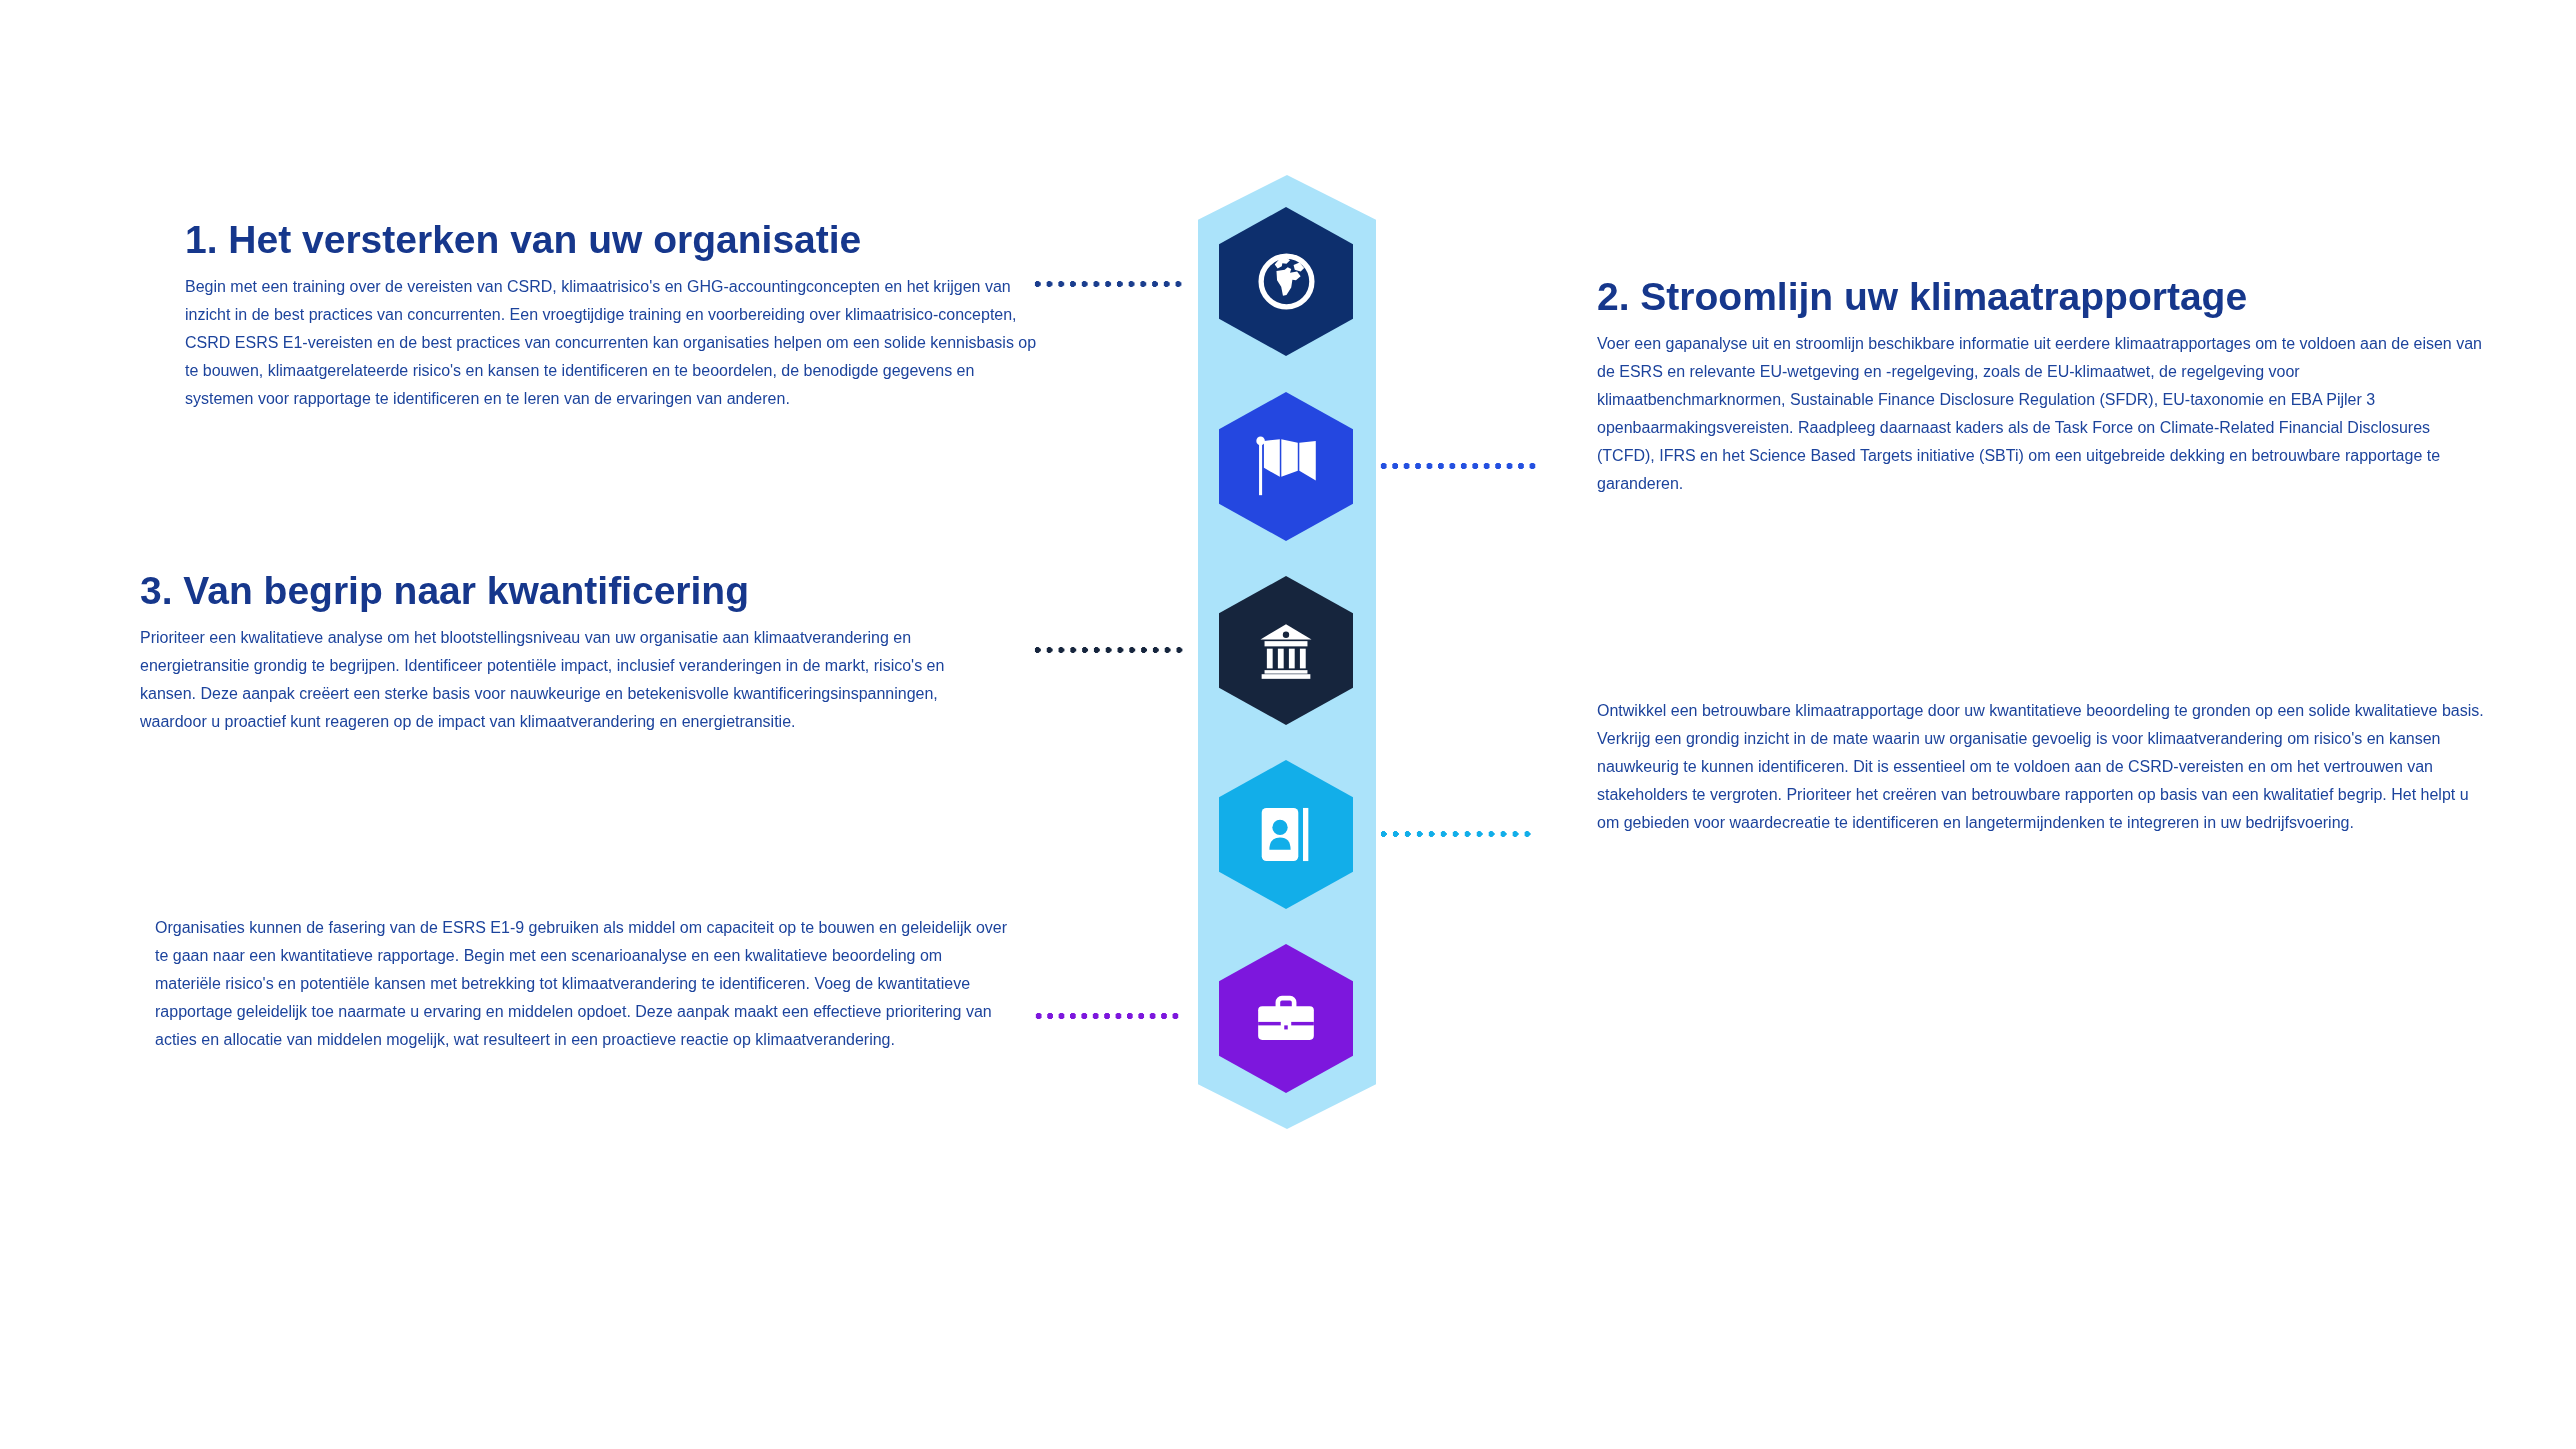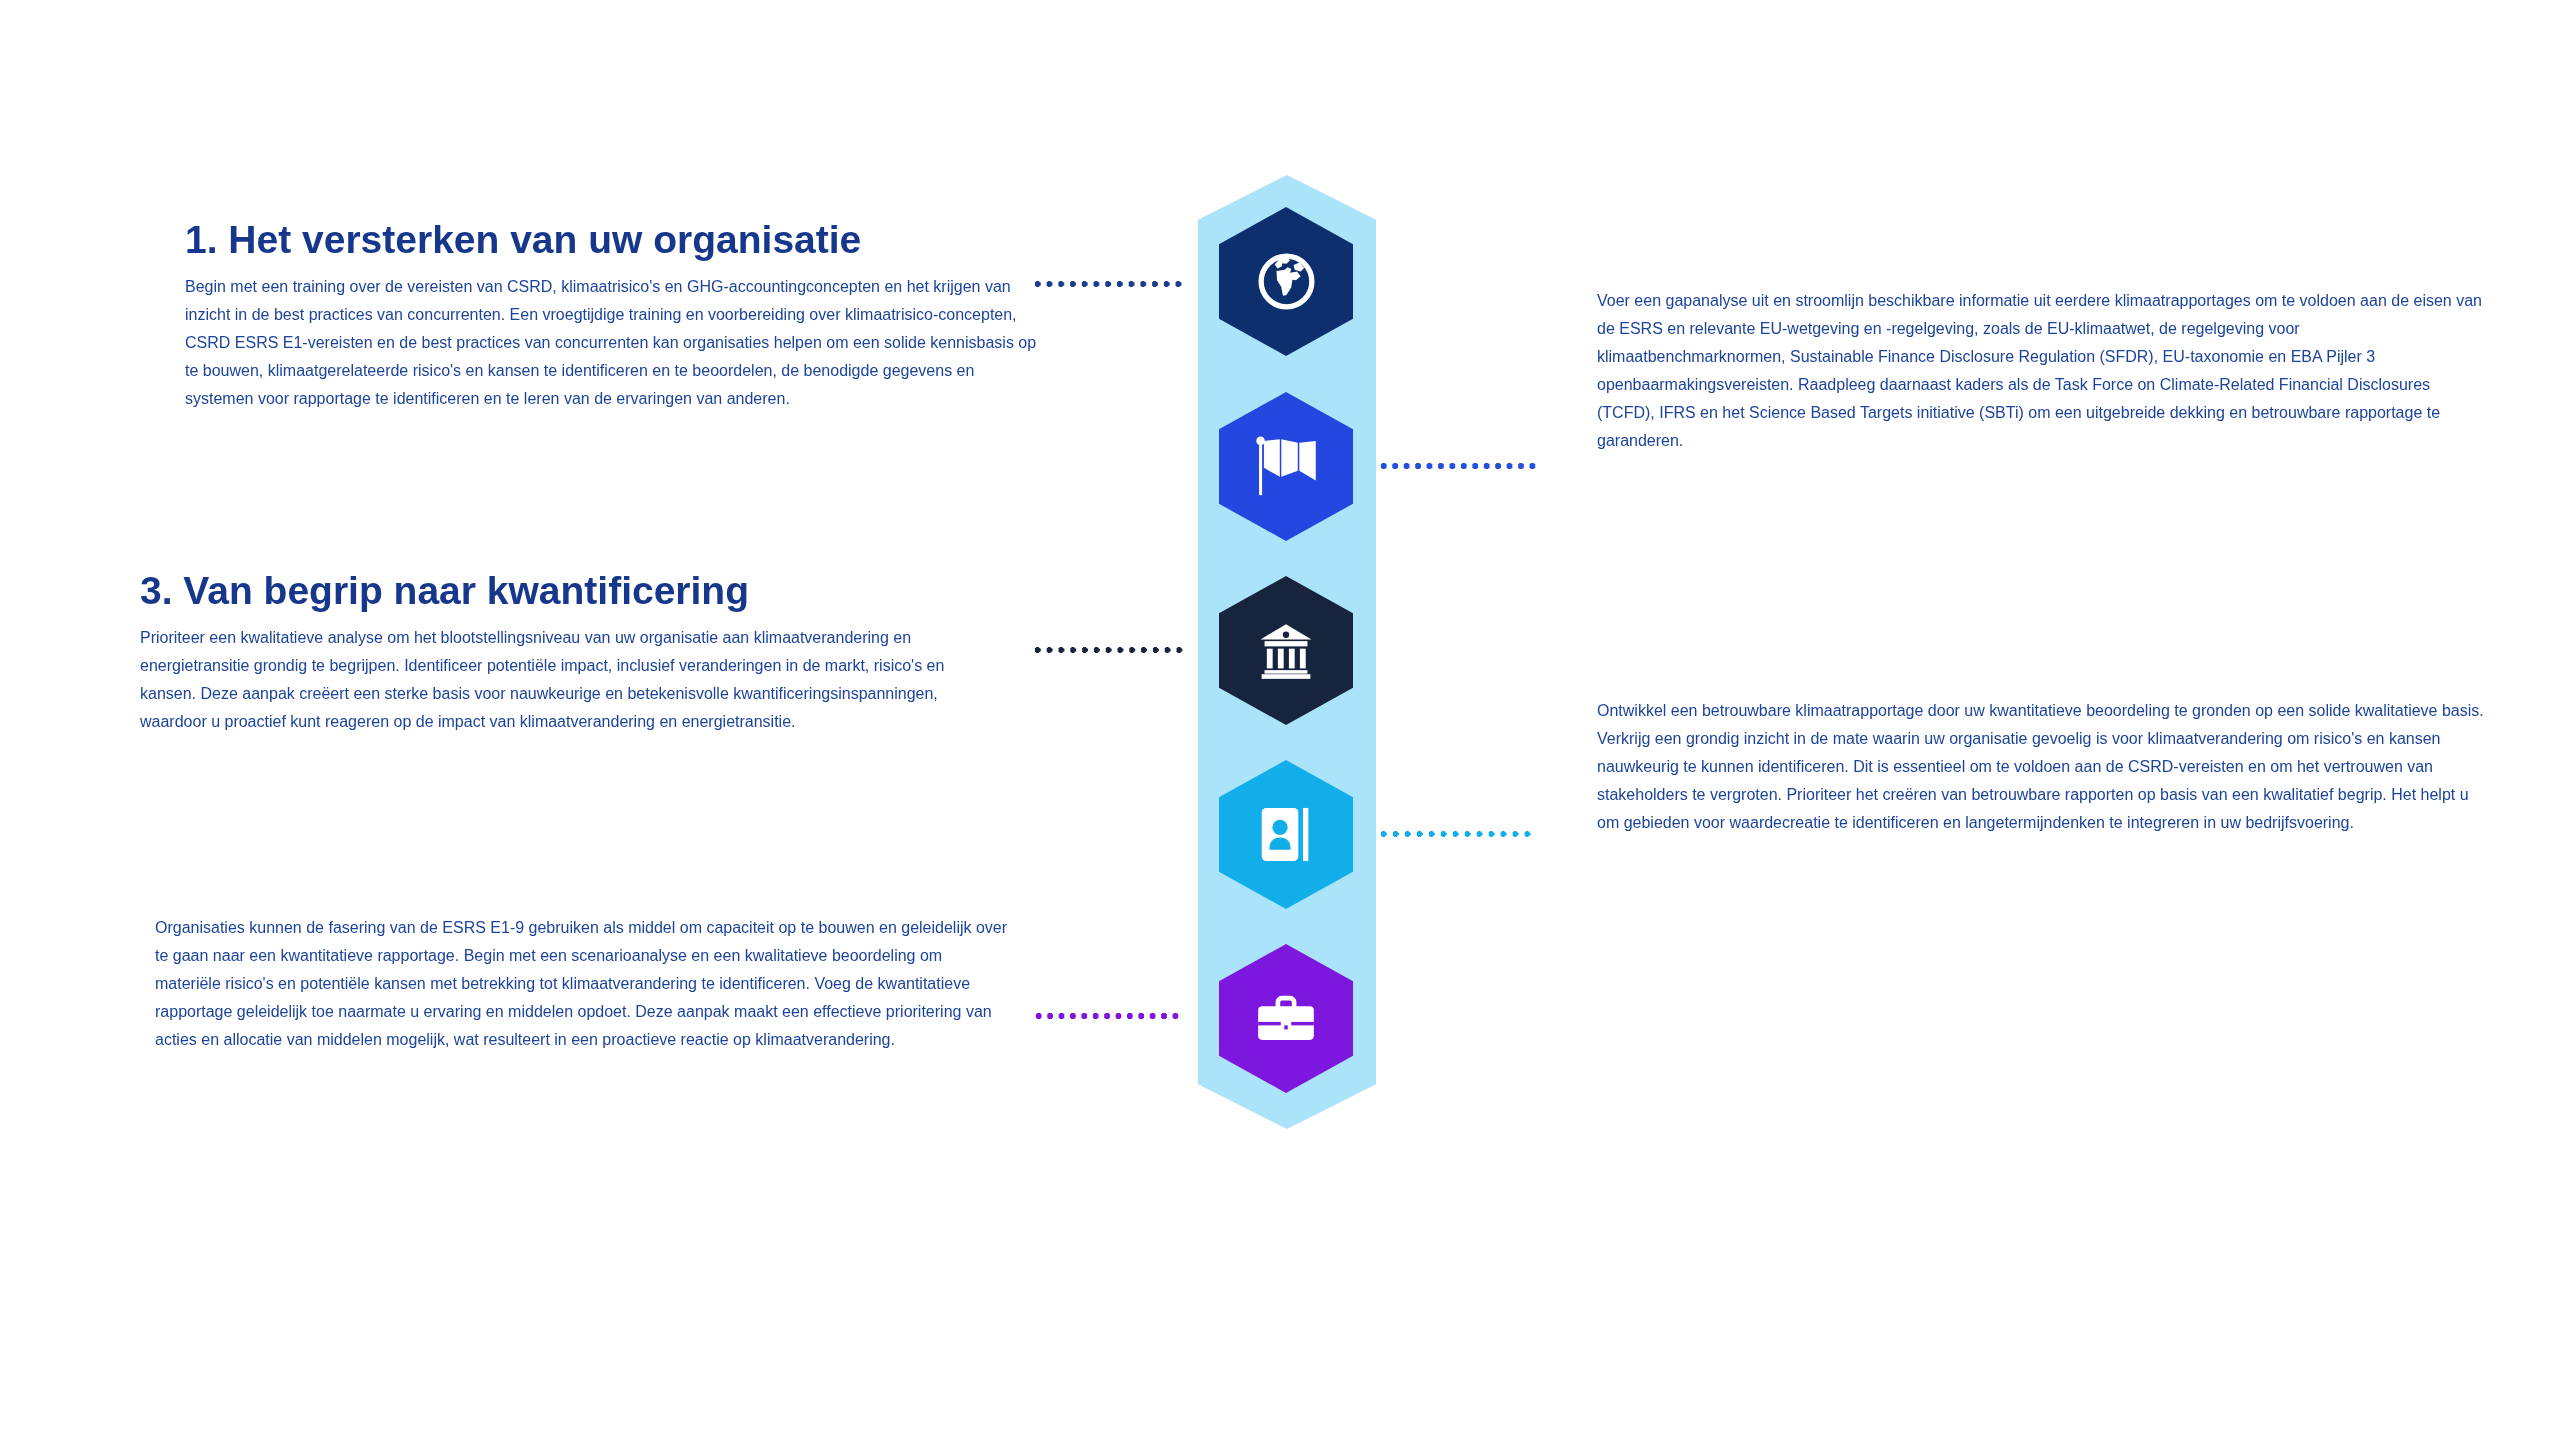--- a/index.html
+++ b/index.html
@@ -86,20 +86,21 @@
   <section class="step s3">
     <h2>3. Van begrip naar kwantificering</h2>
     <p>Prioriteer een kwalitatieve analyse om het blootstellingsniveau van uw organisatie aan klimaatverandering en energietransitie grondig te begrijpen. Identificeer potentiële impact, inclusief veranderingen in de markt, risico's en kansen. Deze aanpak creëert een sterke basis voor nauwkeurige en betekenisvolle kwantificeringsinspanningen, waardoor u proactief kunt reageren op de impact van klimaatverandering en energietransitie.</p>
   </section>
 
   <section class="step s5">
     <p>Organisaties kunnen de fasering van de ESRS E1-9 gebruiken als middel om capaciteit op te bouwen en geleidelijk over te gaan naar een kwantitatieve rapportage. Begin met een scenarioanalyse en een kwalitatieve beoordeling om materiële risico's en potentiële kansen met betrekking tot klimaatverandering te identificeren. Voeg de kwantitatieve rapportage geleidelijk toe naarmate u ervaring en middelen opdoet. Deze aanpak maakt een effectieve prioritering van acties en allocatie van middelen mogelijk, wat resulteert in een proactieve reactie op klimaatverandering.</p>
   </section>
 
   <section class="step s2">
+    <h2>2. Stroomlijn uw klimaatrapportage</h2>
     <p>Voer een gapanalyse uit en stroomlijn beschikbare informatie uit eerdere klimaatrapportages om te voldoen aan de eisen van de ESRS en relevante EU-wetgeving en -regelgeving, zoals de EU-klimaatwet, de regelgeving voor klimaatbenchmarknormen, Sustainable Finance Disclosure Regulation (SFDR), EU-taxonomie en EBA Pijler 3 openbaarmakingsvereisten. Raadpleeg daarnaast kaders als de Task Force on Climate-Related Financial Disclosures (TCFD), IFRS en het Science Based Targets initiative (SBTi) om een uitgebreide dekking en betrouwbare rapportage te garanderen.</p>
   </section>
 
   <section class="step s4">
     <p>Ontwikkel een betrouwbare klimaatrapportage door uw kwantitatieve beoordeling te gronden op een solide kwalitatieve basis. Verkrijg een grondig inzicht in de mate waarin uw organisatie gevoelig is voor klimaatverandering om risico's en kansen nauwkeurig te kunnen identificeren. Dit is essentieel om te voldoen aan de CSRD-vereisten en om het vertrouwen van stakeholders te vergroten. Prioriteer het creëren van betrouwbare rapporten op basis van een kwalitatief begrip. Het helpt u om gebieden voor waardecreatie te identificeren en langetermijndenken te integreren in uw bedrijfsvoering.</p>
   </section>
 
   <div class="band" style="background: rgb(171, 227, 250);"></div>
 
   <div class="hex hex1" style="background: rgb(13, 47, 109); color: rgb(13, 47, 109);">

